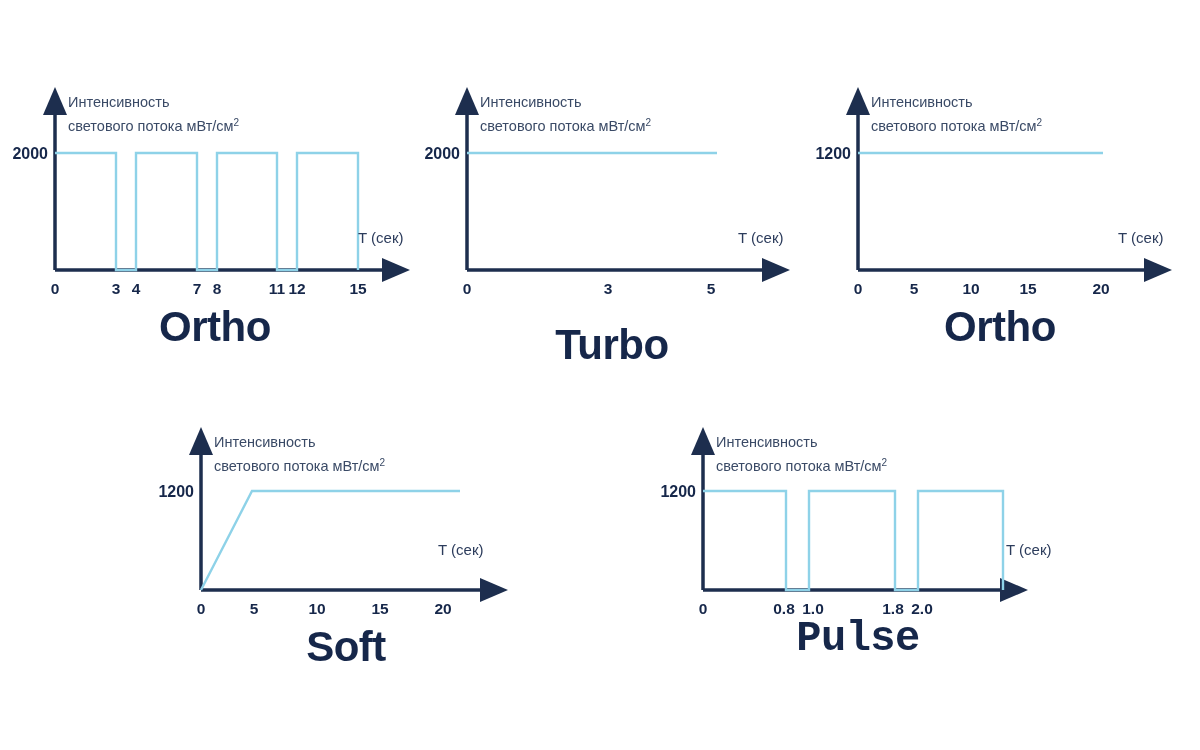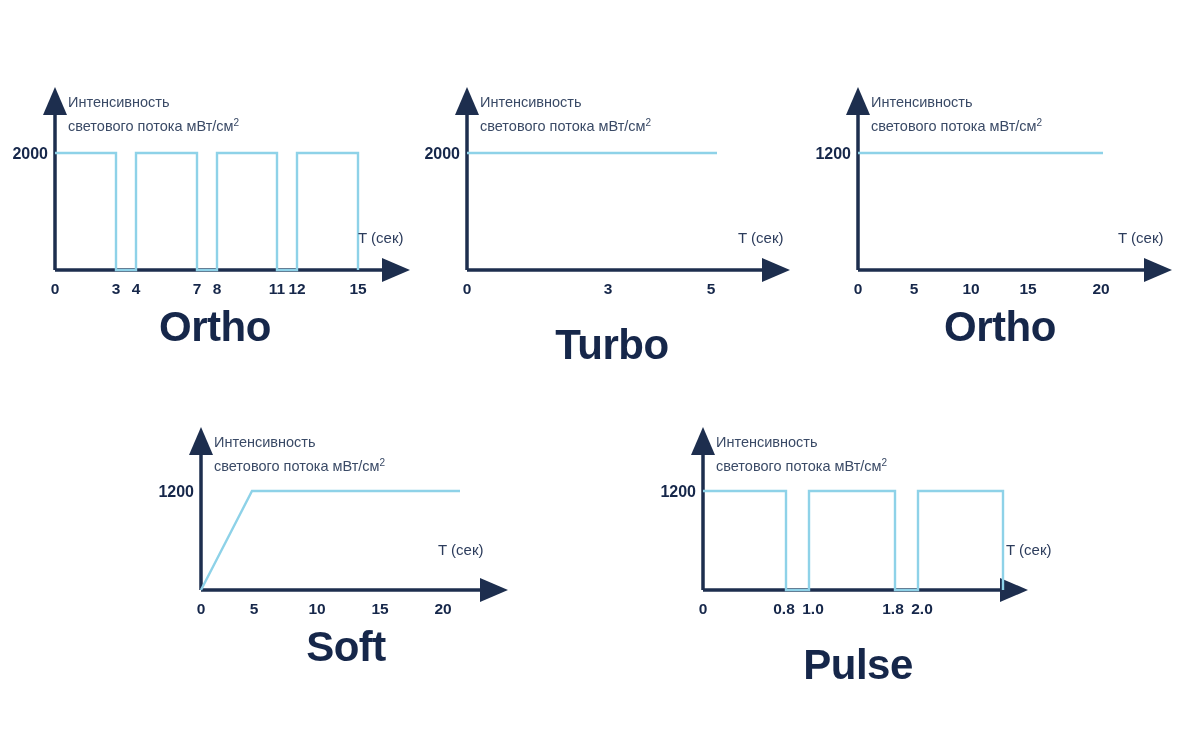--- a/index.html
+++ b/index.html
@@ -197,14 +197,14 @@
     </text>
 
     <text class="t-axis-label" x="358" y="130">T (сек)</text>
 
     <text class="tick-label" x="55" y="189">0</text>
     <text class="tick-label" x="136" y="189">0.8</text>
     <text class="tick-label" x="165" y="189">1.0</text>
     <text class="tick-label" x="245" y="189">1.8</text>
     <text class="tick-label" x="274" y="189">2.0</text>
   </svg>
-  <div class="chart-title" style="top:216px;">Pulse</div>
+  <div class="chart-title" style="top:190px;font-family:Liberation Mono, monospace;">Pulse</div>
 </div>
 
 </body></html>

